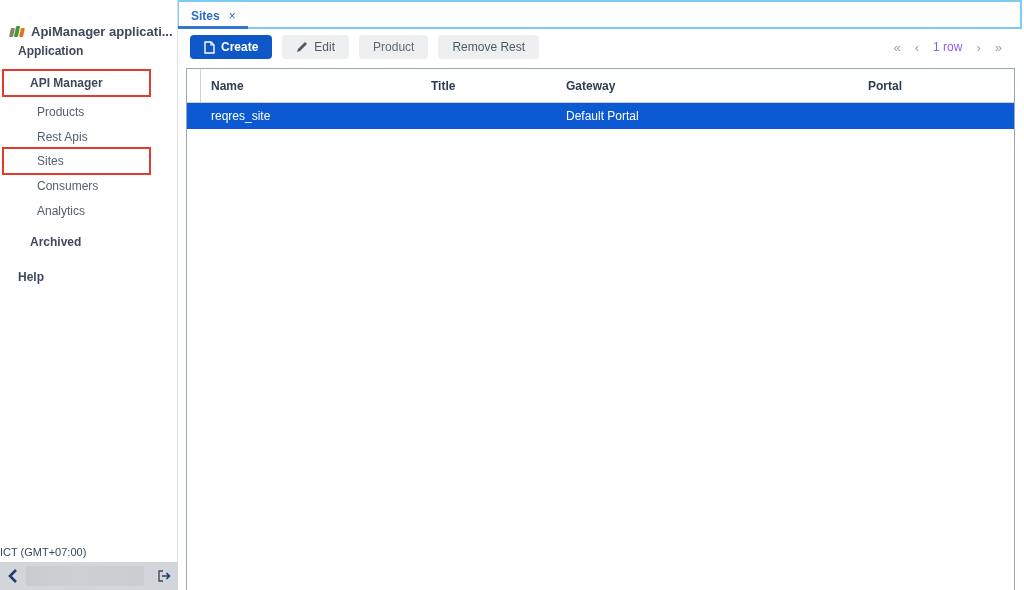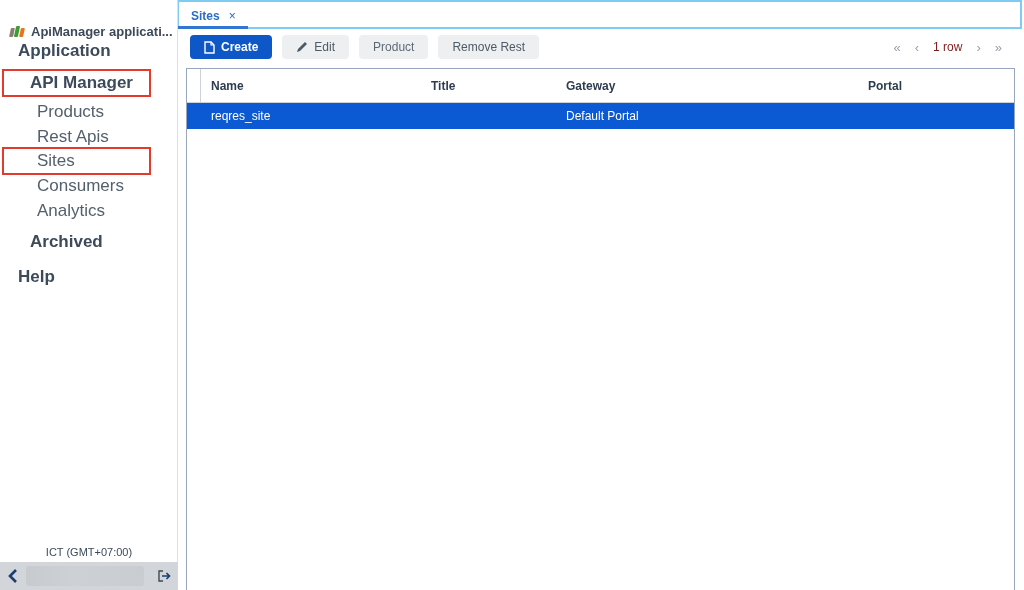--- a/index.html
+++ b/index.html
@@ -13,27 +13,27 @@
   .sb-header { position:absolute; left:0; top:16px; width:100%; height:30px;
     display:flex; align-items:center; padding-left:10px; }
   .logo { display:inline-flex; align-items:flex-end; gap:1px; margin-right:7px; }
   .logo i { display:block; width:4px; border-radius:1px; }
   .logo .b1 { height:9px; background:#8a7d72; transform:skewX(-12deg); }
   .logo .b2 { height:11px; background:#3f9c35; transform:skewX(-12deg); }
   .logo .b3 { height:9px; background:#e8731a; transform:skewX(-12deg); }
   .sb-title { font-size:13px; font-weight:bold; color:#3d4a5a; white-space:nowrap; }
 
   .sb-row { position:absolute; width:160px; height:26px; line-height:26px;
-    font-size:17px; color:#54606d; cursor:pointer; white-space:nowrap; }
+    font-size:12px; color:#54606d; cursor:pointer; white-space:nowrap; }
   .sb-bold { font-weight:bold; color:#3d4a5a; }
   .red-box { position:absolute; left:2px; width:149px; height:28px;
     border:2px solid #e23b2e; pointer-events:none; }
 
   .sb-timezone { position:absolute; left:0; bottom:32px; width:178px;
-    text-align:center; font-size:11px; color:#3d4a5a; }
+    font-size:11px; color:#3d4a5a; }
   .sb-bottombar { position:absolute; left:0; bottom:0; width:178px; height:28px;
     background:#d2d5d9; display:flex; align-items:center; }
   .collapse-btn { width:26px; height:100%; display:flex; align-items:center;
     justify-content:center; cursor:pointer; }
   .user-pill { flex:1; height:20px; margin-right:8px; border-radius:3px;
     background:linear-gradient(90deg,#c7cbcf,#cdd1d5 40%,#c9cdd1); }
   .logout-btn { width:24px; height:100%; display:flex; align-items:center;
     justify-content:center; cursor:pointer; margin-right:2px; }
 
   
@@ -53,21 +53,21 @@
   .btn { height:24px; border:none; border-radius:4px; font-size:12px;
     font-family:"Liberation Sans", sans-serif; display:inline-flex;
     align-items:center; gap:6px; padding:0 14px; cursor:pointer; margin-right:10px; }
   .btn-primary { background:#0d57c6; color:#fff; font-weight:bold; }
   .btn-gray { background:#edeff1; color:#4e5a66; }
   .btn-gray.dim { color:#5d6a76; }
 
   .pagination { margin-left:auto; display:flex; align-items:center; gap:14px;
     font-size:12px; color:#97a1ac; }
   .pagination .pg-arrow { cursor:pointer; font-size:13px; }
-  .pagination .pg-label { color:#7f1d1d;text-align:right; }
+  .pagination .pg-label { color:#8b5cf6;text-align:right; }
 
   .table { position:absolute; left:8px; top:68px; right:9px; bottom:-2px;
     border:1px solid #98a6bd; background:#fff; }
   .thead { display:flex; height:34px; border-bottom:1px solid #cdd2d8;
     align-items:center; font-size:12px; font-weight:bold; color:#2d3c4e; }
   .sel-col { width:14px; height:100%; border-right:1px solid #cdd2d8; }
   .col-name    { width:220px; padding-left:10px; }
   .col-title   { width:135px; padding-left:10px; }
   .col-gateway { width:302px; padding-left:10px; }
   .col-portal  { flex:1; padding-left:10px; }

